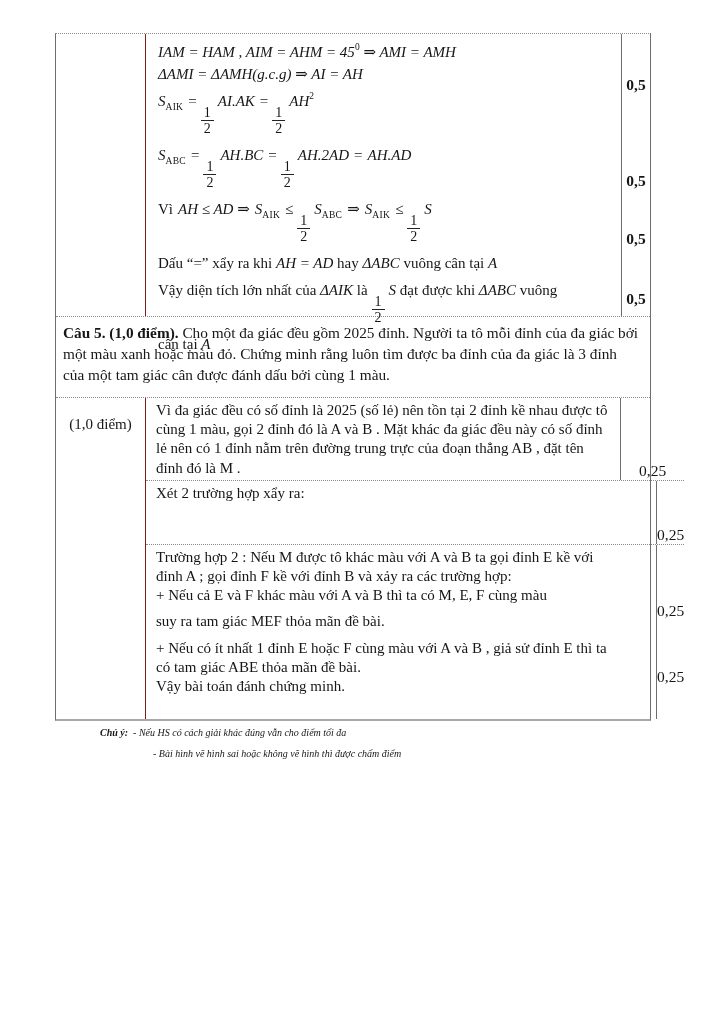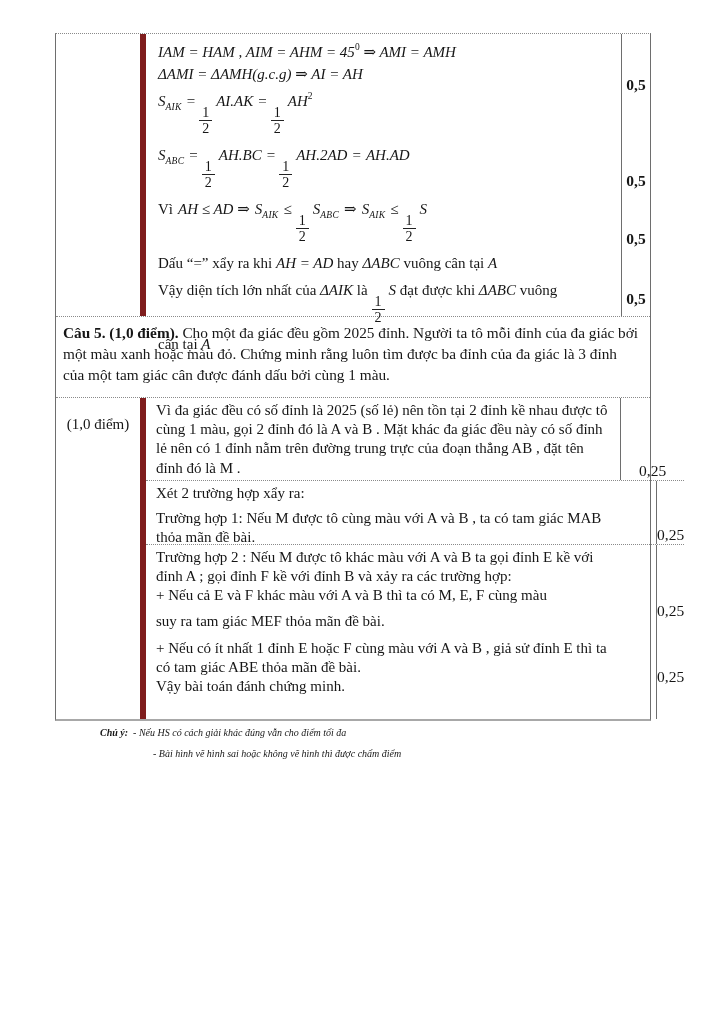--- a/index.html
+++ b/index.html
@@ -8,31 +8,31 @@
     font-family:"Liberation Serif","DejaVu Serif",serif;color:#161616;
     overflow:hidden;
   }
   .tbl{
     position:absolute;left:55px;top:33px;width:596px;box-sizing:border-box;
     border-left:1px solid #6e6e6e;border-right:1px solid #6e6e6e;
     border-top:1px dotted #8a8a8a;border-bottom:2px solid #a8a8a8;
     background:#fff;
   }
   .sec{display:flex;box-sizing:border-box;}
-  .c1{width:90px;flex:0 0 90px;border-right:6px solid #7f1d1d;box-sizing:border-box;position:relative;}
+  .c1{width:90px;flex:0 0 90px;border-right:1px solid #7f1d1d;box-sizing:border-box;position:relative;}
   .c2{width:475px;flex:0 0 475px;box-sizing:border-box;}
   .c3{width:51px;flex:1 1 auto;border-left:1px solid #6e6e6e;box-sizing:border-box;position:relative;}
 
   
   .sec-top{height:282px;}
   .sec-top .c2{padding:8px 8px 0 12px;}
   .mline{font-size:15px;line-height:20px;white-space:nowrap;}
   .mi{font-style:italic;}
   .mu{font-style:normal;}
-  .mline sub{font-size:9.5px;font-style:italic;line-height:0;vertical-align:-4px;letter-spacing:.3px;}
+  .mline sub{font-size:9.5px;line-height:0;vertical-align:-4px;letter-spacing:.3px;}
   .mline sup{font-size:9.5px;line-height:0;vertical-align:7px;}
   .frac{display:inline-flex;flex-direction:column;align-items:center;vertical-align:-11px;margin:0 4px;font-style:normal;}
   .frac .num,.frac .den{display:block;font-size:14px;line-height:15px;padding:0 3px;text-align:center;}
   .frac .den{border-top:1px solid #222;}
   .gap{display:inline-block;width:5px;}
   .mb1{margin-bottom:2px;}
   .mb2{margin-bottom:7px;}
   .fr-line{margin-bottom:9px;}
   .score-abs{position:absolute;left:0;width:100%;text-align:center;font-size:15.5px;}
   .score-bold{font-weight:bold;}
@@ -159,21 +159,20 @@
           <p>Vì đa giác đều có số đỉnh là 2025 (số lẻ) nên tồn tại 2 đỉnh kề nhau được tô cùng 1 màu, gọi 2 đỉnh đó là A và B . Mặt khác đa giác đều này có số đỉnh lẻ nên có 1 đỉnh  nằm trên đường trung trực của đoạn thẳng AB , đặt tên đỉnh đó là M .</p>
         </div>
         <div class="lc3">
           <span>0,25</span>
         </div>
       </div>
 
       <div class="lrow rowB">
         <div class="lc2">
           <p>Xét 2 trường hợp xẩy ra:</p>
-          <p class="pt6">Trường hợp 1: Nếu M được tô cùng màu với A và B , ta có tam giác MAB thỏa mãn đề bài.</p>
         </div>
         <div class="lc3">
           <span>0,25</span>
         </div>
       </div>
 
       <div class="lrow rowC">
         <div class="lc2">
           <p>Trường hợp 2 : Nếu M được tô khác màu với A và B ta gọi đỉnh E kề với đỉnh A ; gọi đỉnh F kề với đỉnh B và xảy ra các  trường hợp:</p>
           <p>+ Nếu cả E và F khác màu với A và B thì ta có M, E, F cùng màu</p>

